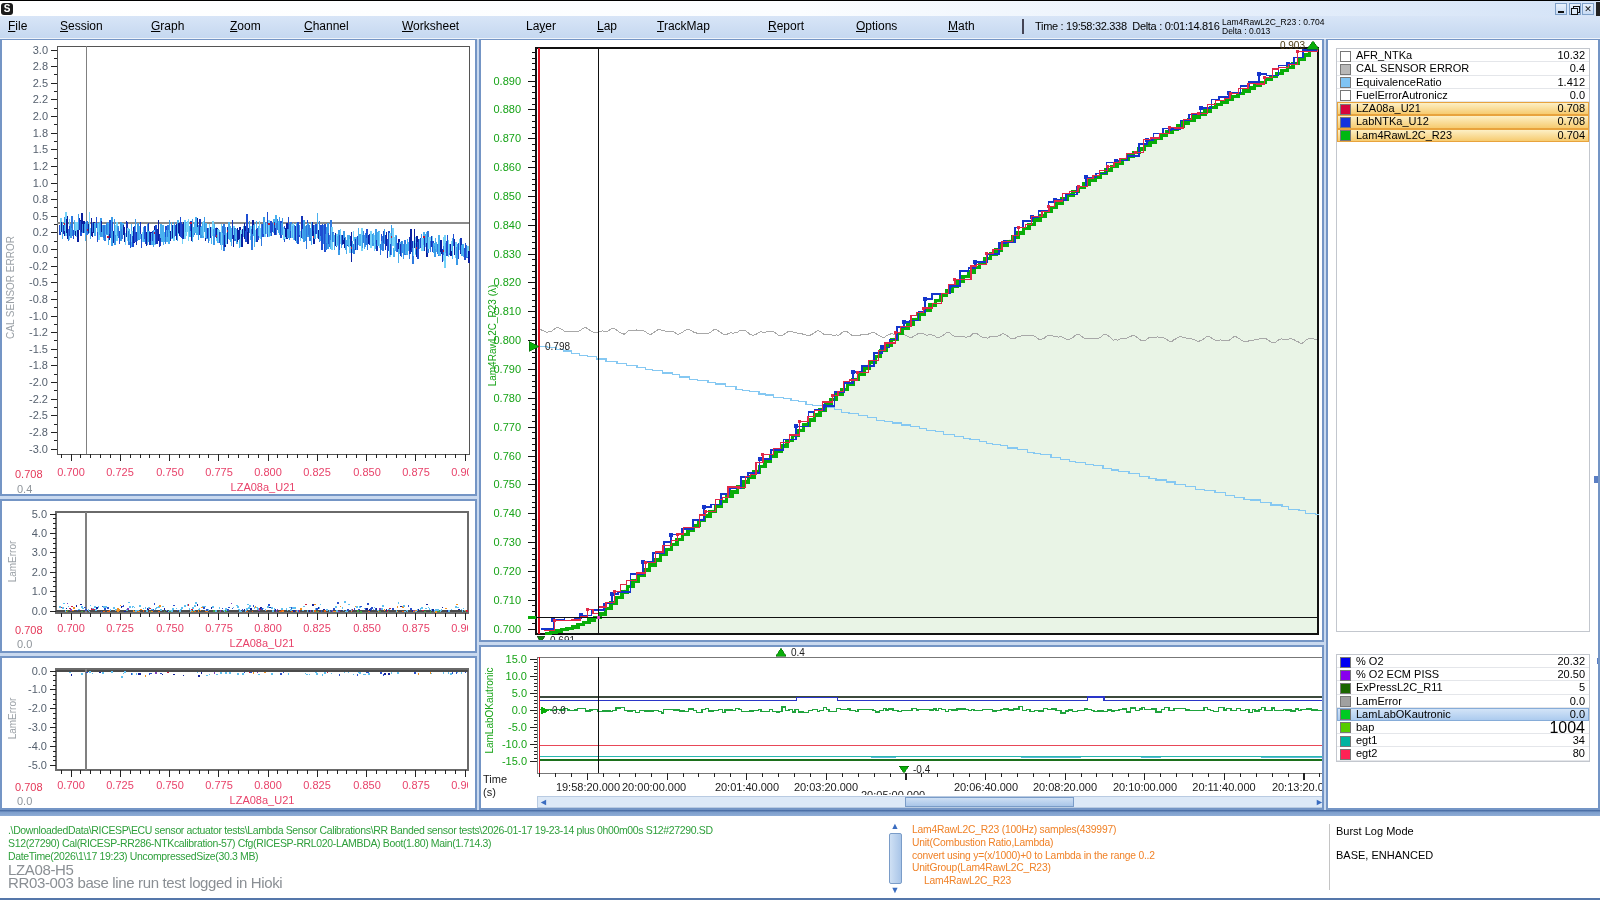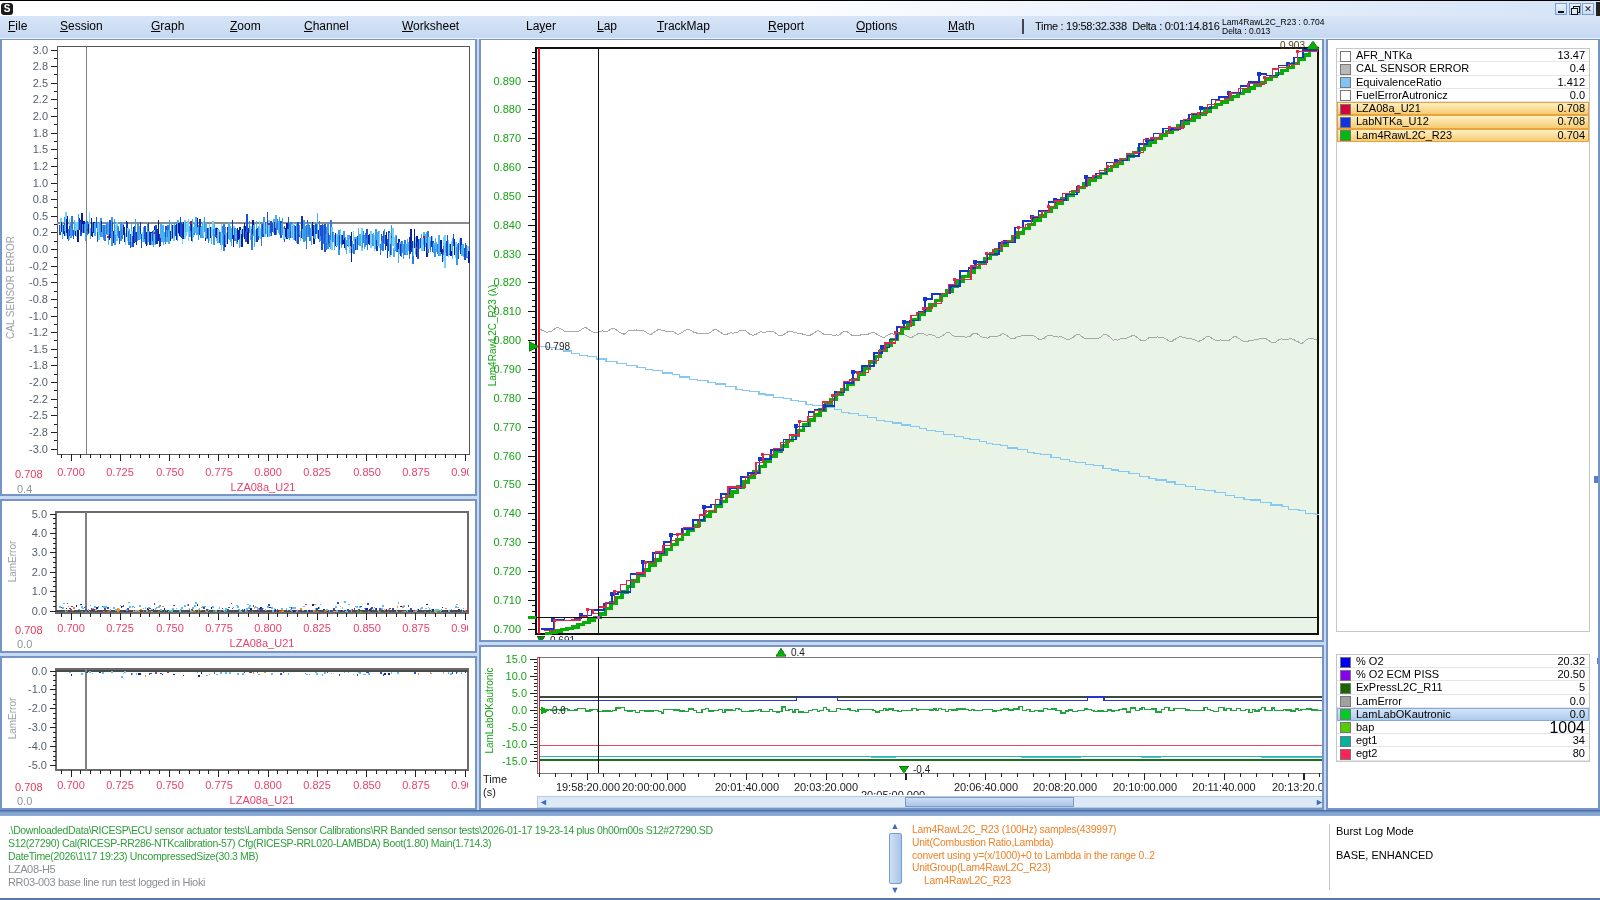--- a/index.html
+++ b/index.html
@@ -1644,21 +1644,21 @@
 <div style="position:absolute;left:1px;top:1px;width:9px;height:8px;color:#3a6cc0;font-size:9px;line-height:8px">◄</div>
 <div style="position:absolute;right:1px;top:1px;width:9px;height:8px;color:#3a6cc0;font-size:9px;line-height:8px">►</div>
 <div style="position:absolute;left:367px;top:0px;width:169px;height:10px;background:linear-gradient(#cfe0f4,#a9c5e8);border:1px solid #7a9cc8;box-sizing:border-box"></div>
 </div>
   </div>
 <div class="panel" style="left:1326px;top:38px;width:274px;height:772px">
     <div style="position:absolute;left:8px;top:8px;width:254px;height:584px;background:#fff;border:1px solid #c3c7ce;box-sizing:border-box">
       <div style="position:relative;height:13.3px;border-bottom:1px solid #e4e6ea;box-sizing:border-box">
         <div style="position:absolute;left:3px;top:1.5px;width:9px;height:9px;background:#ffffff;border:1px solid #777"></div>
         <div style="position:absolute;left:19px;top:0;font-size:11px;line-height:13.3px;color:#000;white-space:nowrap">AFR_NTKa</div>
-        <div style="position:absolute;right:4px;top:0;font-size:11px;line-height:13.3px;color:#000">13.47</div>
+        <div style="position:absolute;right:4px;top:0;font-size:11px;line-height:13.3px;color:#000">10.32</div>
       </div>
       <div style="position:relative;height:13.3px;border-bottom:1px solid #e4e6ea;box-sizing:border-box">
         <div style="position:absolute;left:3px;top:1.5px;width:9px;height:9px;background:#b8b8b8;border:1px solid #777"></div>
         <div style="position:absolute;left:19px;top:0;font-size:11px;line-height:13.3px;color:#000;white-space:nowrap">CAL SENSOR ERROR</div>
         <div style="position:absolute;right:4px;top:0;font-size:11px;line-height:13.3px;color:#000">0.4</div>
       </div>
       <div style="position:relative;height:13.3px;border-bottom:1px solid #e4e6ea;box-sizing:border-box">
         <div style="position:absolute;left:3px;top:1.5px;width:9px;height:9px;background:#7fc4f4;border:1px solid #777"></div>
         <div style="position:absolute;left:19px;top:0;font-size:11px;line-height:13.3px;color:#000;white-space:nowrap">EquivalenceRatio</div>
         <div style="position:absolute;right:4px;top:0;font-size:11px;line-height:13.3px;color:#000">1.412</div>
@@ -1755,21 +1755,21 @@
     <div class="mi" style="left:856px"><u>O</u>ptions</div>
     <div class="mi" style="left:948px"><u>M</u>ath</div>
     <div style="position:absolute;left:1022px;top:3px;width:2px;height:15px;background:#445"></div>
     <div style="position:absolute;left:1035px;top:4px;font-size:11px;letter-spacing:-0.3px;color:#000;white-space:nowrap">Time : 19:58:32.338&nbsp;&nbsp;Delta : 0:01:14.816</div>
     <div style="position:absolute;left:1222px;top:1px;font-size:8.5px;color:#000;white-space:nowrap">Lam4RawL2C_R23 : 0.704</div>
     <div style="position:absolute;left:1222px;top:10px;font-size:8.5px;color:#000;white-space:nowrap">Delta : 0.013</div>
   </div>
 <div style="position:absolute;left:0;top:810px;width:1600px;height:6px;background:linear-gradient(#3f639c,#7e9fcd 40%,#8fadd6)"></div>
 <div style="position:absolute;left:0;top:816px;width:1600px;height:84px;background:#fff;border-bottom:2px solid #5577aa;box-sizing:border-box">
     <div style="position:absolute;left:8px;top:8px;font-size:10.5px;letter-spacing:-0.35px;line-height:13px;color:#2fa03c;white-space:nowrap">.\DownloadedData\RICESP\ECU sensor actuator tests\Lambda Sensor Calibrations\RR Banded sensor tests\2026-01-17 19-23-14 plus 0h00m00s S12#27290.SD<br>S12(27290) Cal(RICESP-RR286-NTKcalibration-57) Cfg(RICESP-RRL020-LAMBDA) Boot(1.80) Main(1.714.3)<br>DateTime(2026\1\17 19:23) UncompressedSize(30.3 MB)</div>
-    <div style="position:absolute;left:8px;top:47px;font-size:11px;letter-spacing:-0.35px;line-height:13px;color:#8a8f94;white-space:nowrap">LZA08-H5<br>RR03-003 base line run test logged in Hioki</div>
+    <div style="position:absolute;left:8px;top:47px;font-size:15px;letter-spacing:-0.35px;line-height:13px;color:#8a8f94;white-space:nowrap">LZA08-H5<br>RR03-003 base line run test logged in Hioki</div>
     <div style="position:absolute;left:888px;top:6px;width:14px;height:74px">
 <div style="color:#3a6cc0;font-size:9px;line-height:8px;text-align:center">▲</div>
 <div style="position:absolute;left:1px;top:11px;width:11px;height:49px;background:linear-gradient(90deg,#cfe0f4,#a9c5e8);border:1px solid #7a9cc8;border-radius:2px"></div>
 <div style="position:absolute;left:0;top:64px;color:#3a6cc0;font-size:9px;line-height:8px;text-align:center;width:14px">▼</div>
 </div>
     <div style="position:absolute;left:912px;top:8px;font-size:10.3px;letter-spacing:-0.2px;line-height:12.8px;color:#f08228;white-space:nowrap">Lam4RawL2C_R23 (100Hz) samples(439997)<br>Unit(Combustion Ratio,Lambda)<br>convert using y=(x/1000)+0 to Lambda in the range 0..2<br>UnitGroup(Lam4RawL2C_R23)<br><span style="padding-left:12px">Lam4RawL2C_R23</span></div>
     <div style="position:absolute;left:1329px;top:8px;width:1px;height:66px;background:#c4c4c4"></div>
     <div style="position:absolute;left:1336px;top:9px;font-size:11px;color:#000">Burst Log Mode</div>
     <div style="position:absolute;left:1336px;top:33px;font-size:11px;color:#000">BASE, ENHANCED</div>
   </div>

